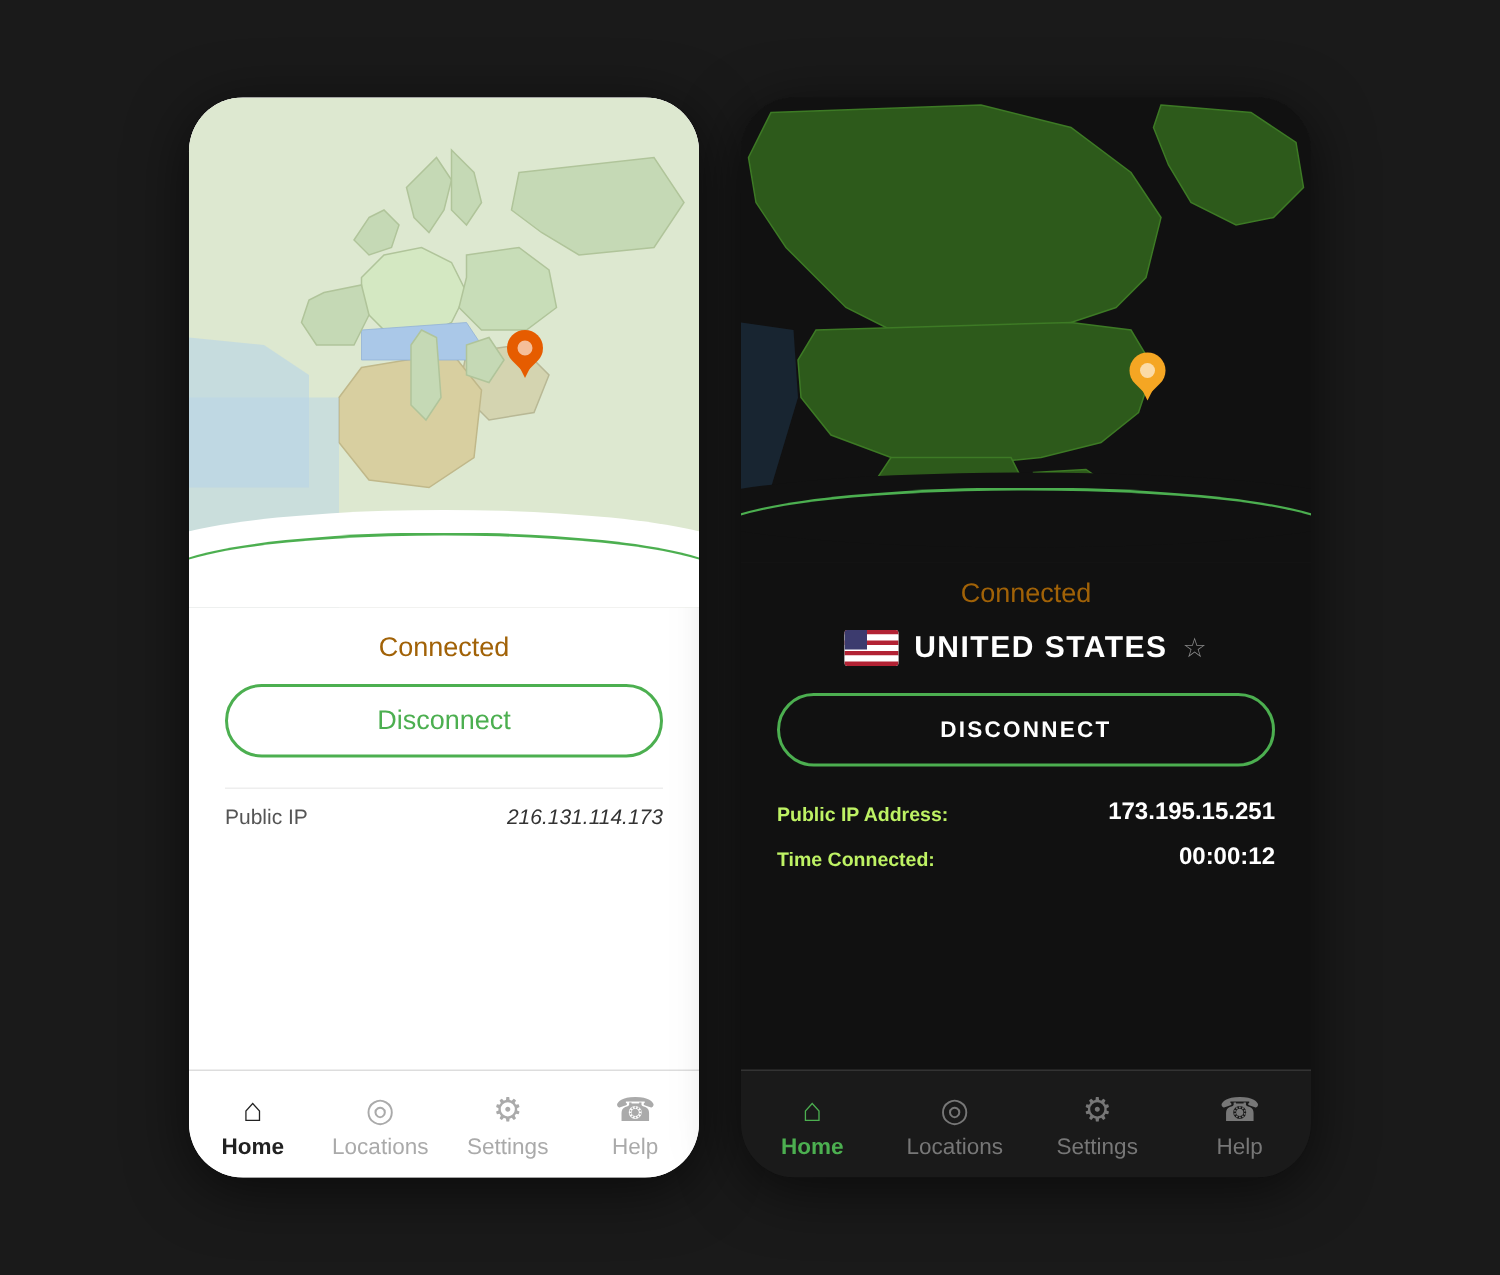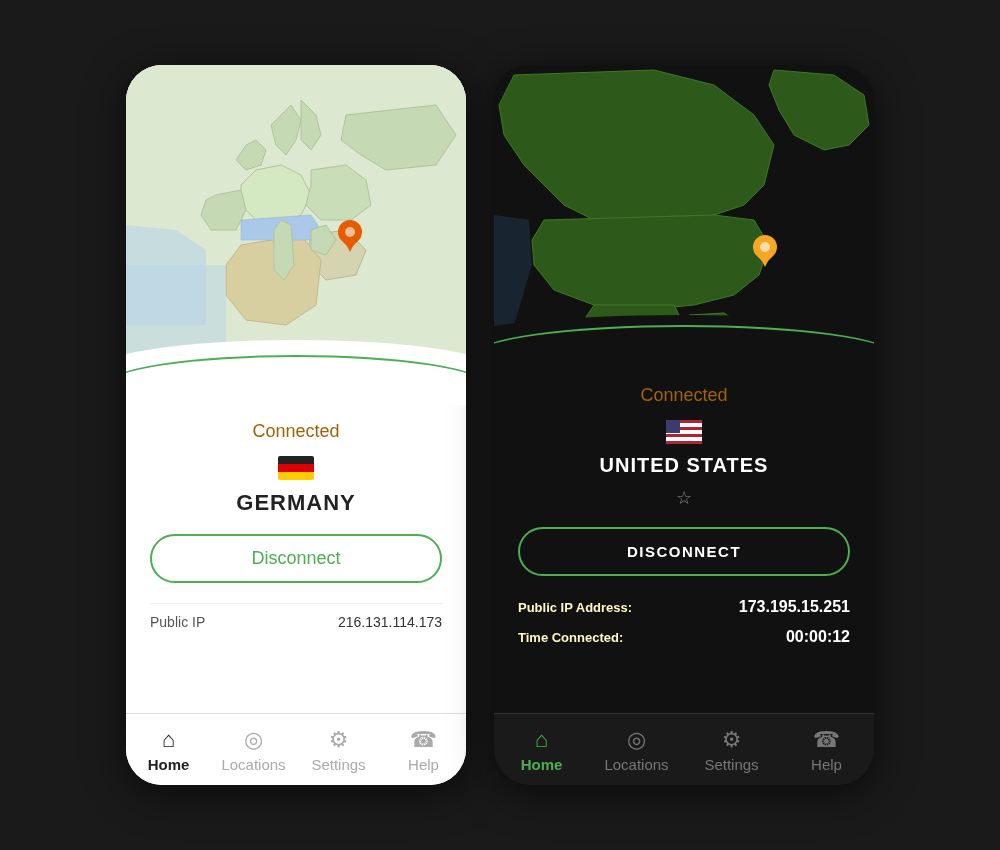--- a/index.html
+++ b/index.html
@@ -135,21 +135,20 @@
       font-weight: 500;
       margin-bottom: 14px;
     }
     .status-green { color: #a16207; }
 
     .country-row {
       display: flex;
       align-items: center;
       gap: 10px;
       margin-bottom: 18px;
-      flex-direction: column;
     }
     .country-name-left {
       font-size: 22px;
       font-weight: 700;
       color: #222;
       letter-spacing: 1px;
     }
     .country-name-right {
       font-size: 20px;
       font-weight: 700;
@@ -234,23 +233,24 @@
       align-items: center;
       padding: 6px 0;
     }
     .info-label-left {
       color: #555;
       font-size: 14px;
     }
     .info-value-left {
       color: #333;
       font-size: 14px;
+      font-style: italic;
     }
     .info-label-right {
-      color: #fef9c3;
+      color: #bef264;
       font-size: 13px;
       font-weight: 700;
     }
     .info-value-right {
       color: #fff;
       font-size: 16px;
       font-weight: 700;
     }
 
     
@@ -358,28 +358,20 @@
         <div class="pin-tail"></div>
       </div>
 
       
       <div class="green-arc"></div>
     </div>
 
     <div class="content-left">
       <div class="status-text status-green">Connected</div>
 
-      <div class="country-row">
-        <div class="flag flag-de">
-          <div class="stripe-1"></div>
-          <div class="stripe-2"></div>
-          <div class="stripe-3"></div>
-        </div>
-        <span class="country-name-left">GERMANY</span>
-      </div>
 
       <button class="disconnect-btn-left">Disconnect</button>
 
       <div class="info-row">
         <span class="info-label-left">Public IP</span>
         <span class="info-value-left">216.131.114.173</span>
       </div>
     </div>
 
     <div class="bottom-nav bottom-nav-left">

